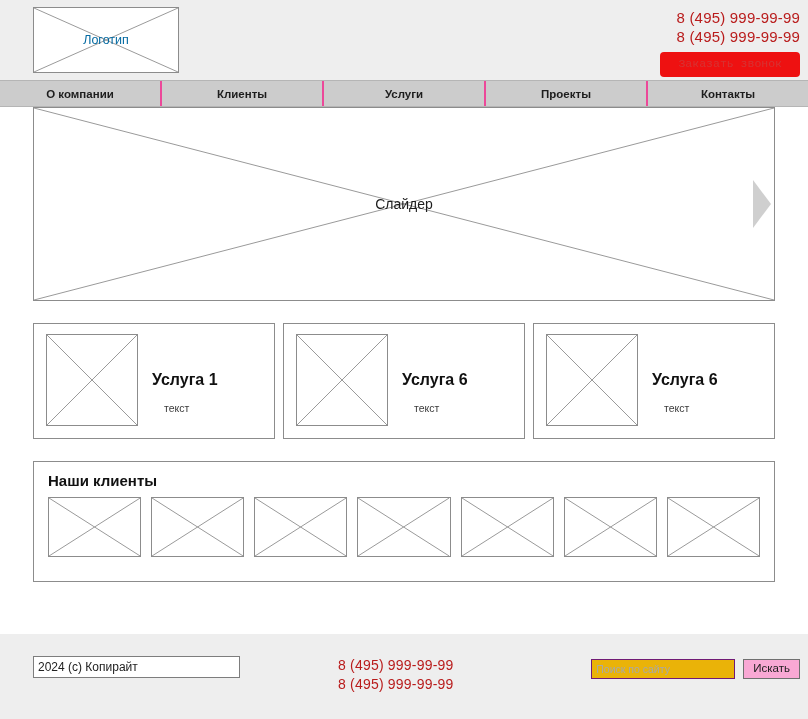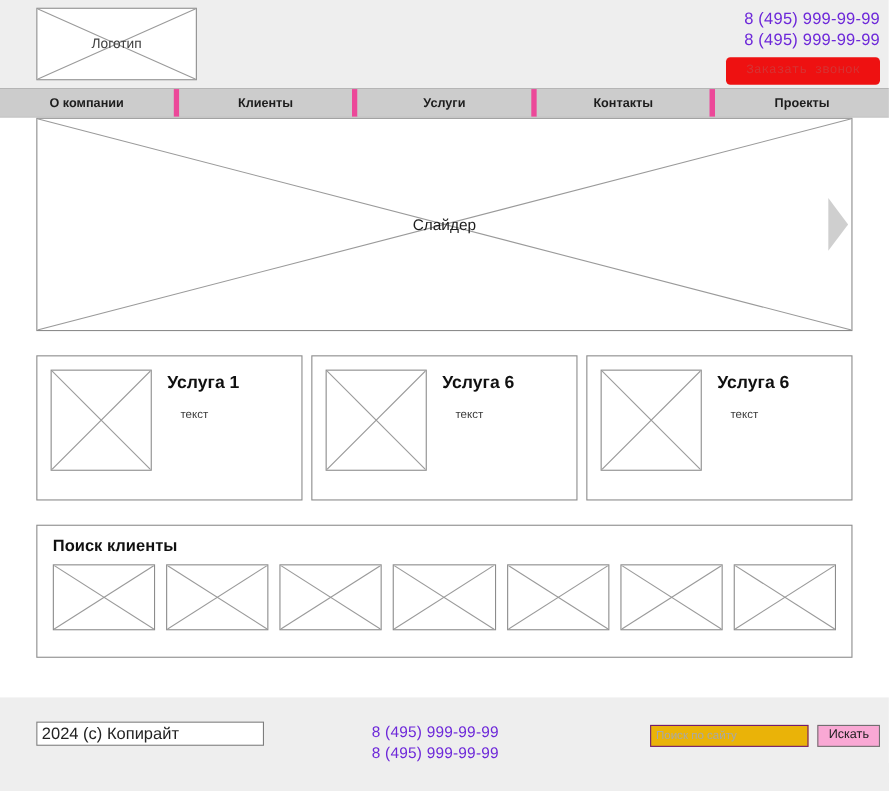--- a/index.html
+++ b/index.html
@@ -44,33 +44,33 @@
   .logo-label {
     position: absolute;
     left: 0;
     top: 0;
     width: 100%;
     height: 100%;
     display: flex;
     align-items: center;
     justify-content: center;
     font-size: 12.5px;
-    color: #404040;
+    color: #0369a1;
   }
   .header-right {
     position: absolute;
     right: 8px;
     top: 8px;
     width: 240px;
     text-align: right;
   }
   .phone {
     font-size: 15px;
     line-height: 19px;
-    color: #6d28d9;
+    color: #b91c1c;
     letter-spacing: 0.2px;
   }
   .callback-btn {
     display: inline-block;
     margin-top: 6px;
     background: #ee1111;
     color: #d63333;
     border: none;
     border-radius: 4px;
     padding: 6px 18px 7px 18px;
@@ -91,21 +91,21 @@
     box-sizing: border-box;
   }
   .nav-item {
     flex: 1 1 0;
     display: flex;
     align-items: center;
     justify-content: center;
     font-size: 11.5px;
     font-weight: bold;
     color: #1d1d1d;
-    border-right: 5px solid #ec4899;
+    border-right: 2px solid #ec4899;
     box-sizing: border-box;
     cursor: pointer;
     background: #cccccc;
   }
   .nav-item:last-child { border-right: none; }
 
   
   .main {
     position: relative;
     background: #ffffff;
@@ -157,26 +157,26 @@
   }
 
   
   .services-row {
     display: flex;
     margin: 22px 33px 0 33px;
     gap: 8px;
   }
   .service-card {
     flex: 1 1 0;
-    height: 132px;
-    border: 1px solid #8c8c8c;
-    background: #ffffff;
-    box-sizing: border-box;
-    display: flex;
-    align-items: flex-start;
+    height: 116px;
+    border: 1px solid #8c8c8c;
+    background: #ffffff;
+    box-sizing: border-box;
+    display: flex;
+    align-items: flex-end;
     padding: 12px 10px 12px 12px;
   }
   .service-thumb {
     position: relative;
     width: 92px;
     height: 92px;
     flex: 0 0 92px;
     border: 1px solid #8c8c8c;
     box-sizing: border-box;
     background: #ffffff;
@@ -240,21 +240,21 @@
   .copyright-input {
     position: absolute;
     left: 33px;
     top: 22px;
     width: 207px;
     height: 22px;
     box-sizing: border-box;
     background: #ffffff;
     border: 1px solid #7d7d7d;
     font-family: "Liberation Sans", sans-serif;
-    font-size: 15px;
+    font-size: 12px;
     color: #222222;
     padding: 0 4px;
   }
   .footer-phones {
     position: absolute;
     left: 338px;
     top: 22px;
     text-align: left;
   }
   .footer-phones .phone {
@@ -312,22 +312,22 @@
     <div class="phone">8 (495) 999-99-99</div>
     <button class="callback-btn">Заказать звонок</button>
   </div>
 
 </div>
 
 <nav class="nav">
   <div class="nav-item">О компании</div>
   <div class="nav-item">Клиенты</div>
   <div class="nav-item">Услуги</div>
+  <div class="nav-item">Проекты</div>
   <div class="nav-item">Контакты</div>
-  <div class="nav-item">Проекты</div>
 </nav>
 
 <div class="main">
 
   <div class="slider-row">
     <div class="arrow arrow-left"></div>
     <div class="slider-box">
       <svg class="xbox-svg" viewBox="0 0 740 192" preserveAspectRatio="none">
         <line x1="0" y1="0" x2="740" y2="192" stroke="#9a9a9a" stroke-width="1" vector-effect="non-scaling-stroke"></line>
         <line x1="740" y1="0" x2="0" y2="192" stroke="#9a9a9a" stroke-width="1" vector-effect="non-scaling-stroke"></line>
@@ -374,21 +374,21 @@
       </div>
       <div class="service-text">
         <div class="service-title">Услуга 6</div>
         <div class="service-sub">текст</div>
       </div>
     </div>
 
   </div>
 
   <div class="clients-box">
-    <div class="clients-title">Поиск клиенты</div>
+    <div class="clients-title">Наши клиенты</div>
     <div class="clients-logos">
       <div class="client-logo">
         <svg class="xbox-svg" viewBox="0 0 100 58" preserveAspectRatio="none">
           <line x1="0" y1="0" x2="100" y2="58" stroke="#9a9a9a" stroke-width="1" vector-effect="non-scaling-stroke"></line>
           <line x1="100" y1="0" x2="0" y2="58" stroke="#9a9a9a" stroke-width="1" vector-effect="non-scaling-stroke"></line>
         </svg>
       </div>
       <div class="client-logo">
         <svg class="xbox-svg" viewBox="0 0 100 58" preserveAspectRatio="none">
           <line x1="0" y1="0" x2="100" y2="58" stroke="#9a9a9a" stroke-width="1" vector-effect="non-scaling-stroke"></line>

